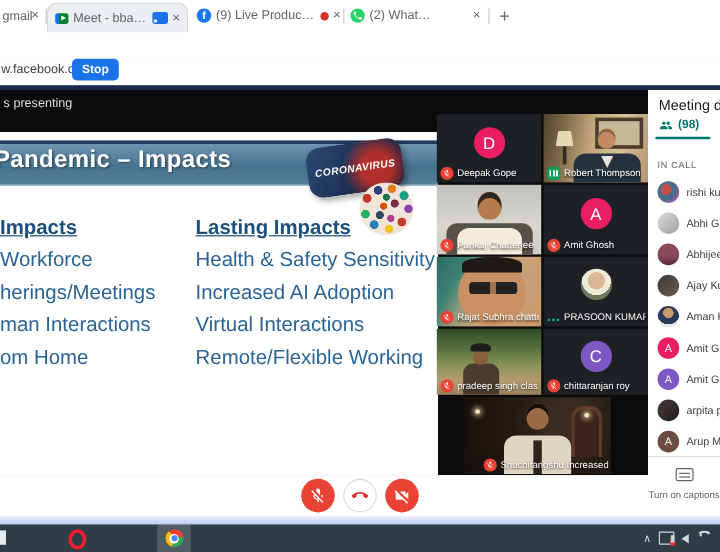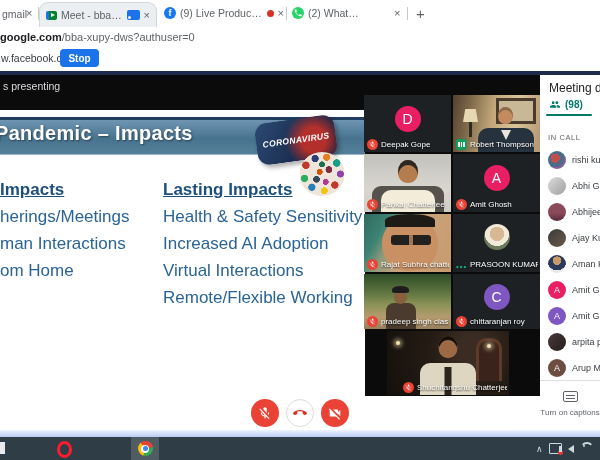--- a/index.html
+++ b/index.html
@@ -182,43 +182,41 @@
           </svg>
       </span>
       <span class="tab-text ellip">(2) WhatsApp</span>
     </div>
     <span class="abs tab-close" style="left:394px;top:8px;">×</span>
     <span class="abs tab-divider" style="left:407px;"></span>
     <span class="abs newtab" style="left:416px;top:5px;">+</span>
   </div>
 
   <div class="abs urlrow"></div>
-  <div class="abs urltext">
-    <span class="url-domain">google.com</span><span class="url-path">/bba-xupy-dws?authuser=0</span>
-  </div>
 
   <div class="abs sharebar"></div>
   <span class="abs share-site">w.facebook.com</span>
   <div class="abs stop-btn" style="background: rgb(26, 115, 232);">Stop</div>
 
   <div class="abs navyline"></div>
 
   <div class="abs stage"></div>
   <span class="abs presenting">s presenting</span>
 
   <div class="abs slide">
     <div class="abs banner"></div>
     <span class="abs slide-title">Pandemic – Impacts</span>
     <div class="abs corona-badge">
       <span class="corona-text">CORONAVIRUS</span>
     </div>
     <div class="abs virus-ball"></div>
 
     <div class="abs col col-left">
       <div class="col-head">Impacts</div>
+      <div>Workforce</div>
       <div>herings/Meetings</div>
       <div>man Interactions</div>
       <div>om Home</div>
     </div>
     <div class="abs col col-right">
       <div class="col-head">Lasting Impacts</div>
       <div>Health &amp; Safety Sensitivity</div>
       <div>Increased AI Adoption</div>
       <div>Virtual Interactions</div>
       <div>Remote/Flexible Working</div>
@@ -326,21 +324,21 @@
     <span class="abs sh-body"></span>
     <span class="abs sh-tie"></span>
     <span class="abs sh-head"></span>
     <span class="mic-badge" style="left: 16px; background: rgb(234, 67, 53);">
         <svg viewBox="0 0 24 24">
           <path fill="#fff" d="M12 14a3 3 0 0 0 3-3V5a3 3 0 0 0-6 0v6a3 3 0 0 0 3 3zm5-3a5 5 0 0 1-10 0H5a7 7 0 0 0 6 6.92V21h2v-3.08A7 7 0 0 0 19 11h-2z"></path>
           <path d="M4 3l16 17" stroke="#ea4335" stroke-width="4"></path>
           <path d="M3 5l16 17" stroke="#fff" stroke-width="2"></path>
         </svg>
       </span>
-    <span class="tile-name" style="left:30px;">Shuchitangshu Chatterjee</span>
+    <span class="tile-name" style="left:30px;">Shuchitangshu Increased</span>
   </div>
 
   <div class="abs ctrlbar"></div>
   <div class="ctl" style="left: 251px; background: rgb(234, 67, 53);">
     <svg viewBox="0 0 24 24">
         <path fill="#fff" d="M12 14a3 3 0 0 0 3-3V5a3 3 0 0 0-6 0v6a3 3 0 0 0 3 3zm5-3a5 5 0 0 1-10 0H5a7 7 0 0 0 6 6.92V21h2v-3.08A7 7 0 0 0 19 11h-2z"></path>
         <path d="M4 3l16 17" stroke="#ea4335" stroke-width="4"></path>
         <path d="M3 5l16 17" stroke="#fff" stroke-width="2"></path>
       </svg>
   </div>

